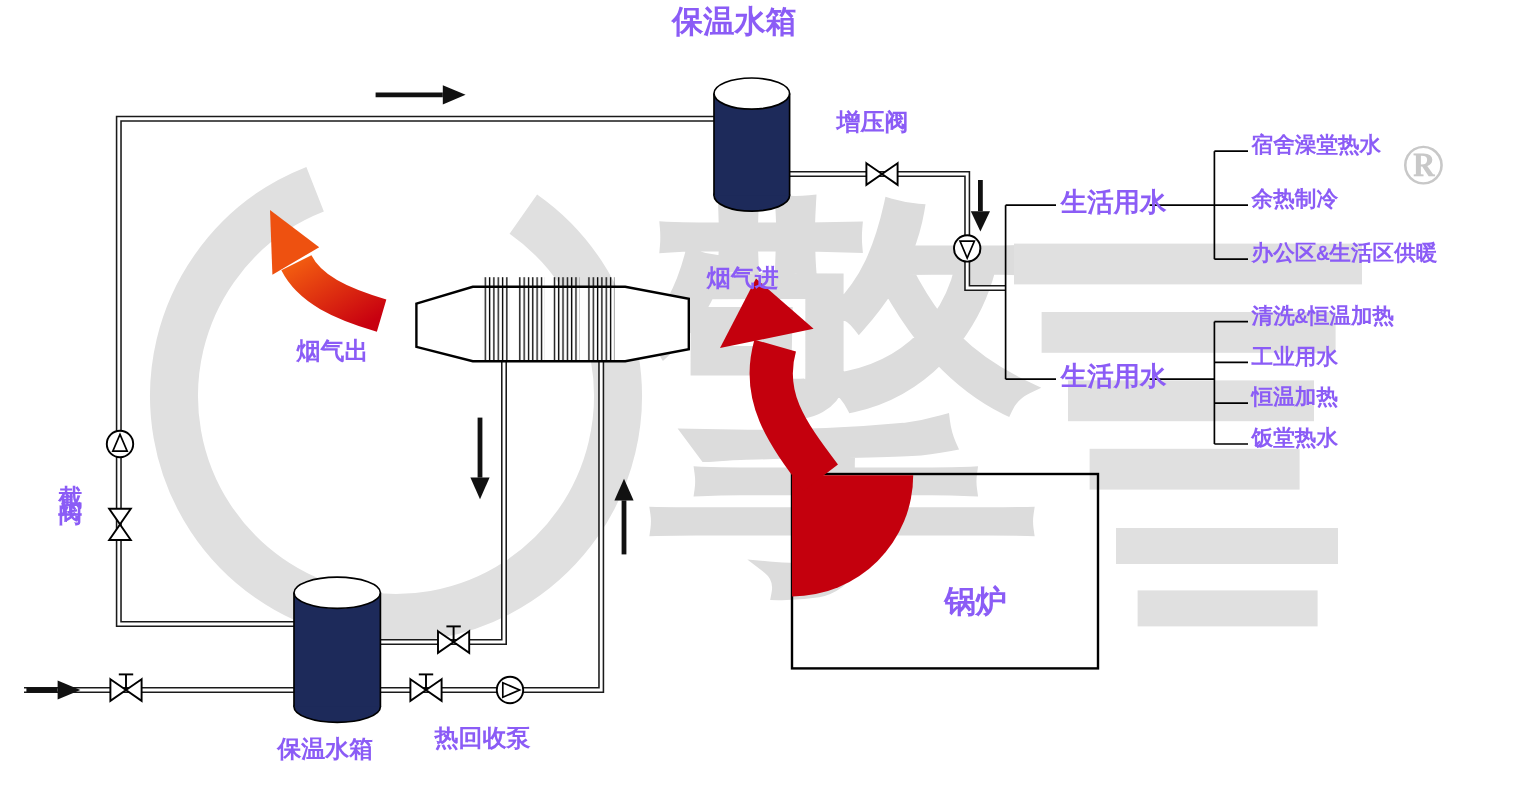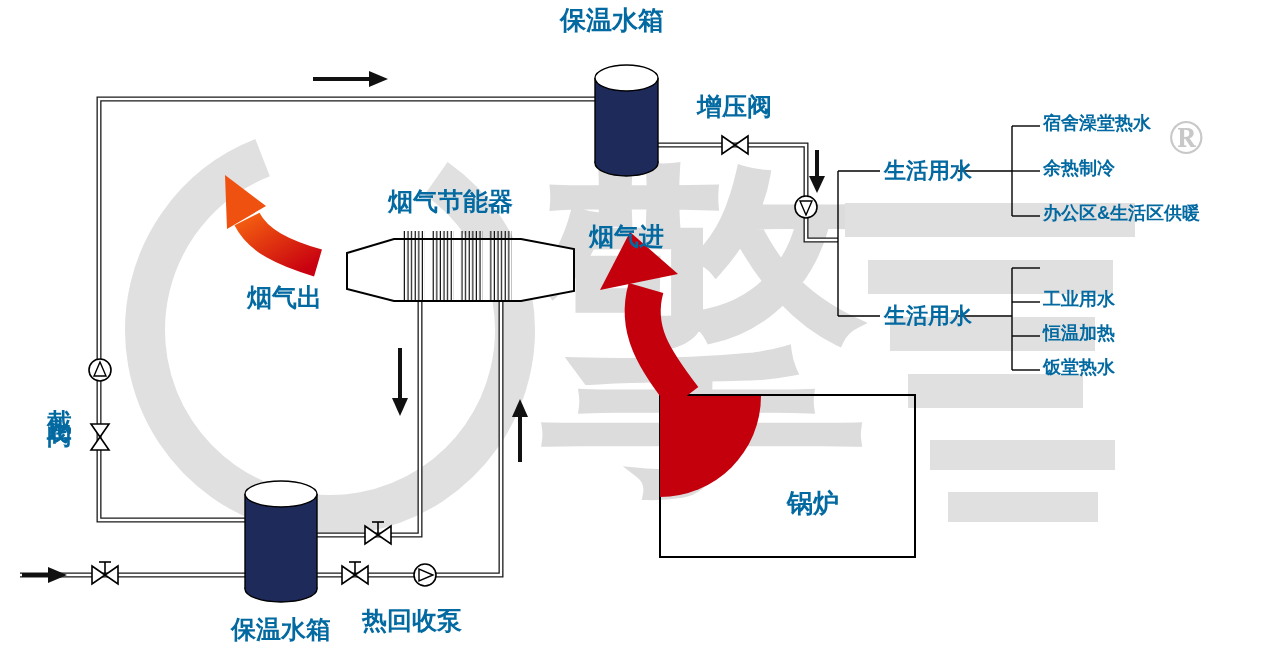--- a/index.html
+++ b/index.html
@@ -2,26 +2,26 @@
 <html><head>
 <meta charset="utf-8">
 <style>
   html,body{margin:0;padding:0;background:#fff;}
   .stage{
     position:relative;width:1276px;height:665px;background:#fff;overflow:hidden;
     font-family:"Liberation Serif", serif;
   }
   .layer{position:absolute;left:0;top:0;}
   .label{
-    position:absolute;font-weight:bold;color:#0369a1;white-space:nowrap;line-height:1.15;
-    font-family:Liberation Sans, sans-serif;
+    position:absolute;font-weight:bold;color:#8b5cf6;white-space:nowrap;line-height:1.15;
+    font-family:Liberation Mono, monospace;
   }
   .s21{font-size:18px}
   .s22{font-size:22px}
-  .s25{font-size:25px}
+  .s25{font-size:20px}
   .s26{font-size:26px}
   .vertical{writing-mode:vertical-rl;text-orientation:upright;letter-spacing:7px;}
   .registered{
     position:absolute;color:#c8c8c8;font-size:48px;font-weight:bold;
     font-family:"Liberation Serif", serif;
   }
   .po{fill:none;stroke:#1a1a1a;stroke-width:5}
   .pi{fill:none;stroke:#ffffff;stroke-width:2.4}
   .thin{fill:none;stroke:#000;stroke-width:1.4}
 </style>
@@ -173,33 +173,33 @@
       </g>
       <g>
         <line x1="22" y1="575" x2="48" y2="575" stroke="#111" stroke-width="4"></line>
         <polygon points="48,567 48,583 67,575"></polygon>
       </g>
     </g>
   </svg>
 
   <div class="label s26" style="left:560px;top:6px">保温水箱</div>
   <div class="label s25" style="left:697px;top:92px">增压阀</div>
-  <div class="label s25" style="left:388px;top:187px">烟气节能器</div>
   <div class="label s25" style="left:247px;top:283px">烟气出</div>
   <div class="label s25" style="left:589px;top:222px">烟气进</div>
   <div class="label s26" style="left:787px;top:489px">锅炉</div>
   <div class="label s25 vertical" style="left:45px;top:388px">截止阀</div>
   <div class="label s25" style="left:231px;top:615px">保温水箱</div>
   <div class="label s25" style="left:362px;top:606px">热回收泵</div>
 
   <div class="label s22" style="left:884px;top:158px">生活用水</div>
   <div class="label s21" style="left:1043px;top:113px">宿舍澡堂热水</div>
   <div class="label s21" style="left:1043px;top:158px">余热制冷</div>
   <div class="label s21" style="left:1043px;top:203px">办公区&amp;生活区供暖</div>
 
   <div class="label s22" style="left:884px;top:303px">生活用水</div>
+  <div class="label s21" style="left:1043px;top:255px">清洗&amp;恒温加热</div>
   <div class="label s21" style="left:1043px;top:289px">工业用水</div>
   <div class="label s21" style="left:1043px;top:323px">恒温加热</div>
   <div class="label s21" style="left:1043px;top:357px">饭堂热水</div>
 
   <div class="registered" style="left:1168px;top:110px">®</div>
 
 </div>
 
 </body></html>

